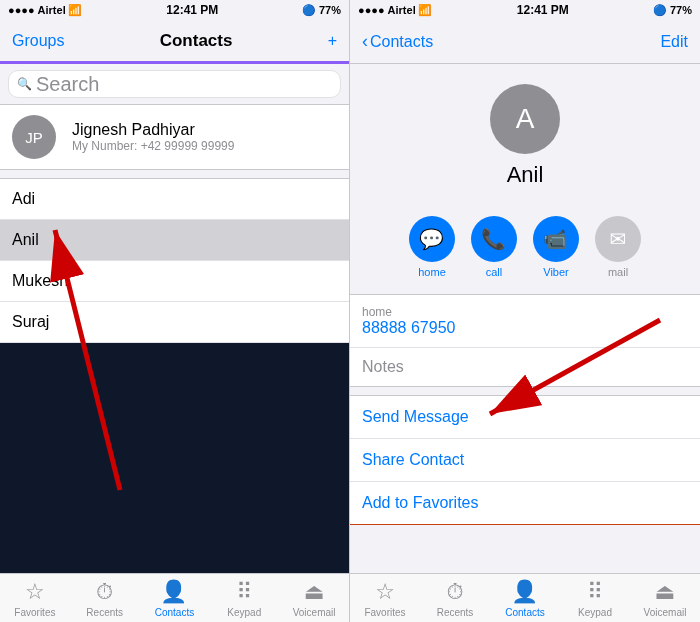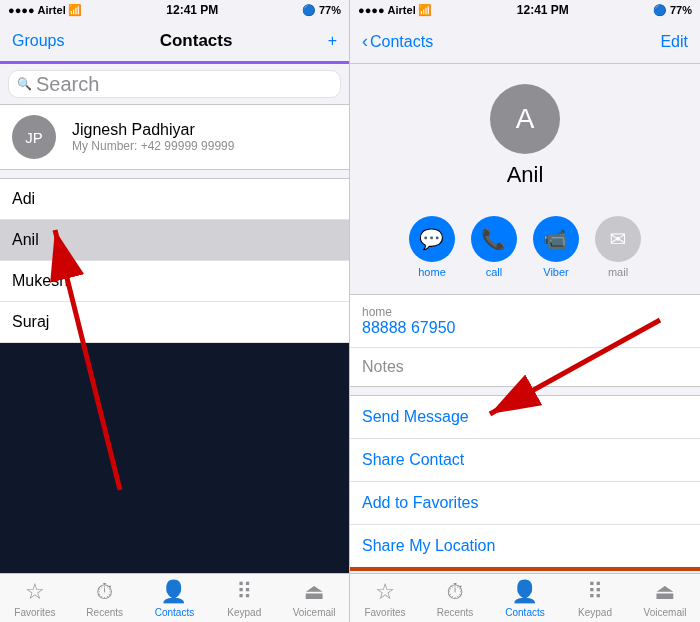--- a/index.html
+++ b/index.html
@@ -321,21 +321,21 @@
     }
 
     .info-notes {
       font-size: 16px;
       color: #8e8e93;
     }
 
     .action-section {
       background: #fff;
       border-top: 1px solid #c8c8cc;
-      border-bottom: 4px solid #c2410c;
+      border-bottom: 1px solid #c2410c;
       margin-bottom: 8px;
     }
 
     .action-row {
       padding: 12px 12px;
       border-bottom: 1px solid #e0e0e5;
       cursor: pointer;
     }
 
     .action-row:last-child {
@@ -517,23 +517,20 @@
       <div class="action-section">
         <div class="action-row">
           <span class="action-row-text">Send Message</span>
         </div>
         <div class="action-row">
           <span class="action-row-text">Share Contact</span>
         </div>
         <div class="action-row">
           <span class="action-row-text">Add to Favorites</span>
         </div>
-        <div class="action-row">
-          <span class="action-row-text">Share My Location</span>
-        </div>
       </div>
 
     </div>
 
     <div class="tab-bar">
       <div class="tab-item">
         <span class="tab-icon">☆</span>
         <span class="tab-label">Favorites</span>
       </div>
       <div class="tab-item">

